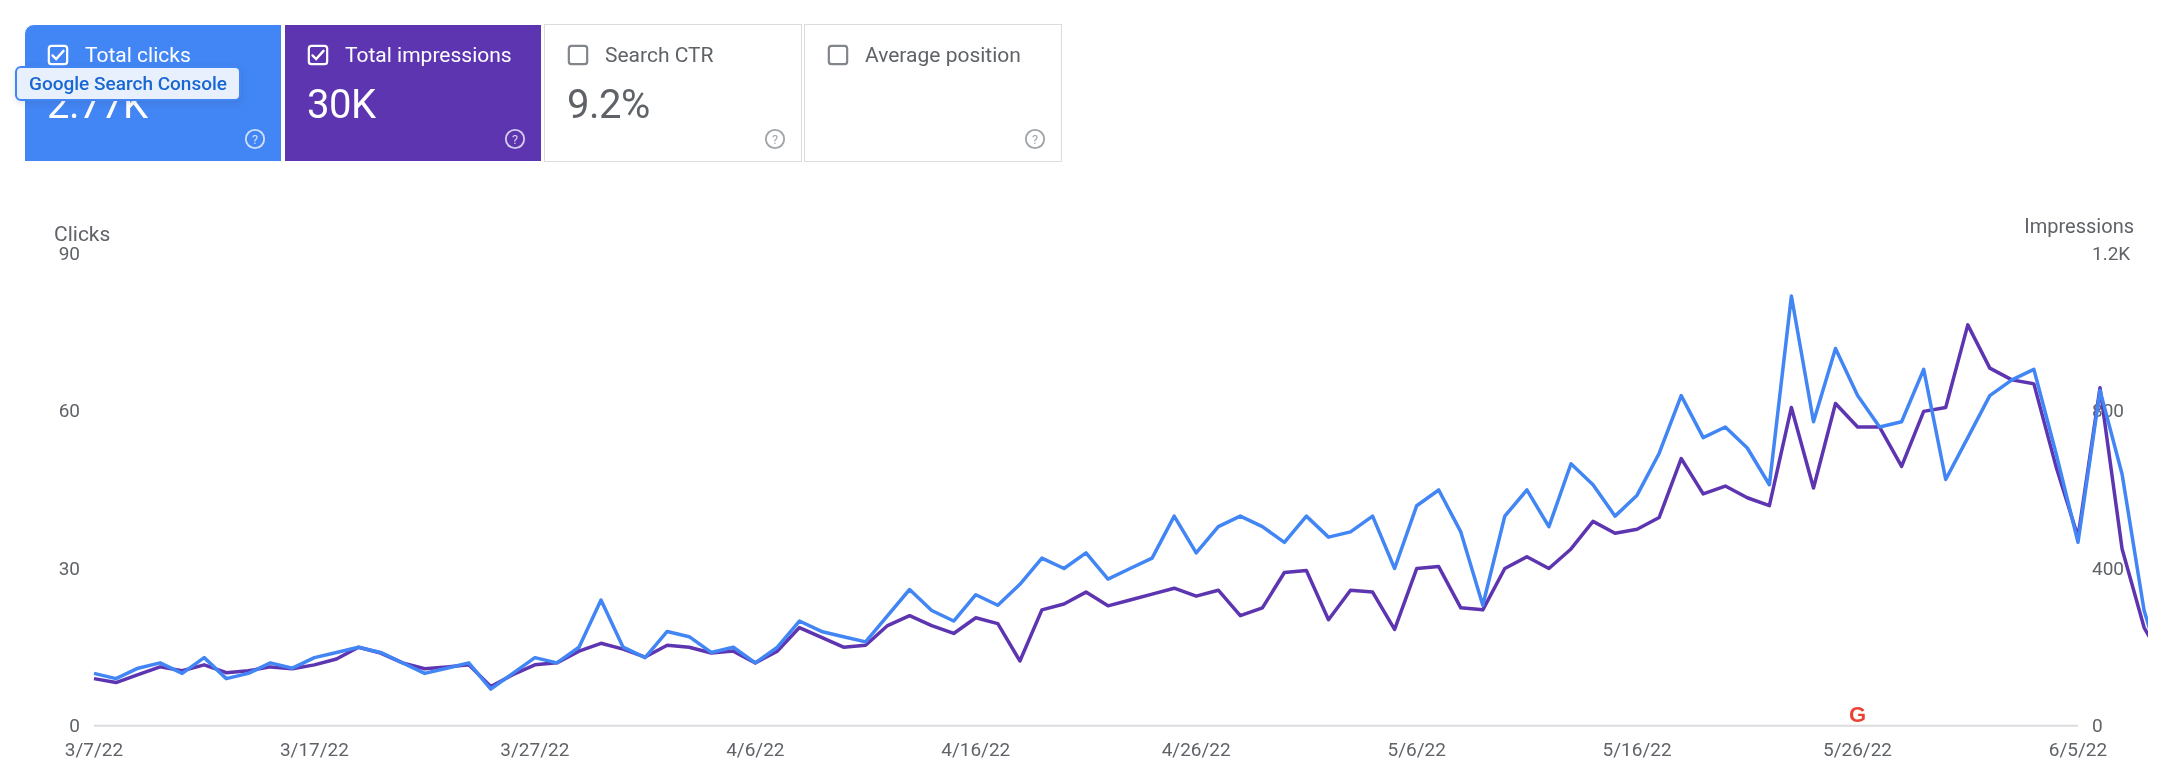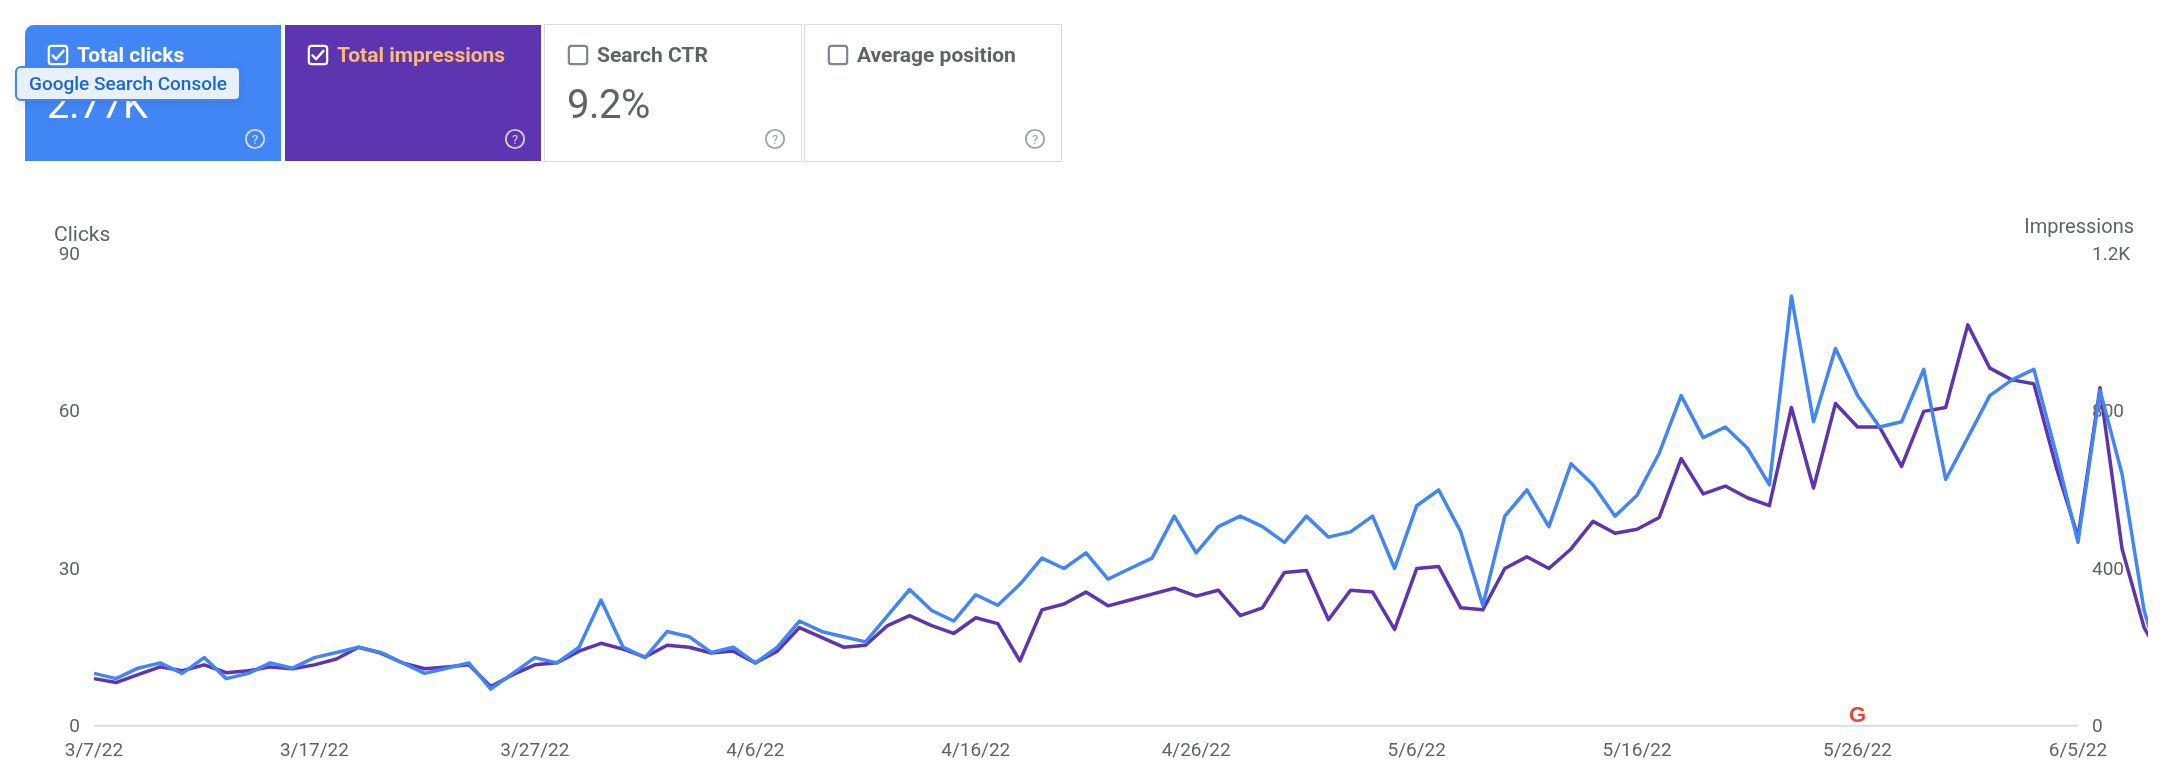--- a/index.html
+++ b/index.html
@@ -23,22 +23,22 @@
 
   
   .cards{display:flex;gap:2px;margin:24px 0 0 24px}
   .card{
     width:258px;height:138px;position:relative;
     padding:18px 22px 0 22px;cursor:pointer;
     border:1px solid #fff;
   }
   .card.inactive{border:1px solid var(--grey-line);background:#fff}
   .card.blue{background:var(--blue);color:#fff;border-radius:10px 0 0 0}
-  .card.purple{background:var(--purple);color:#fdba74}
-  .card .row{display:flex;align-items:center;gap:8px;font-size:21px;font-weight:700}
+  .card.purple{background:var(--purple);color:#ffffff}
+  .card .row{display:flex;align-items:center;gap:16px;font-size:21px;font-weight:400}
   .card .val{font-size:40px;font-weight:400;margin-top:14px;letter-spacing:-.5px}
   .card.inactive .row{color:var(--grey-text)}
   .card.inactive .val{color:var(--grey-text)}
   .card .help{
     position:absolute;right:14px;bottom:10px;width:24px;height:24px;
     display:flex;align-items:center;justify-content:center;opacity:.75;
   }
   .help svg{width:22px;height:22px}
   .chk{width:22px;height:22px;flex-shrink:0}
 
@@ -82,20 +82,21 @@
   <div class="card purple">
     <div class="row">
       <span class="chk">
         <svg viewBox="0 0 24 24">
               <rect x="2" y="2" width="20" height="20" rx="3" fill="none" stroke="#fff" stroke-width="2.4"></rect>
               <path d="M6 12.5l4 4 8-9" fill="none" stroke="#fff" stroke-width="2.6" stroke-linecap="round"></path>
             </svg>
       </span>
       <span>Total impressions</span>
     </div>
+    <div class="val">30K</div>
     <span class="help">
       <svg viewBox="0 0 24 24">
             <circle cx="12" cy="12" r="10" fill="none" stroke="#fff" stroke-width="2"></circle>
             <text x="12" y="17" text-anchor="middle" font-size="14" fill="#fff">?</text>
           </svg>
     </span>
   </div>
 
   <div class="card inactive">
     <div class="row">

